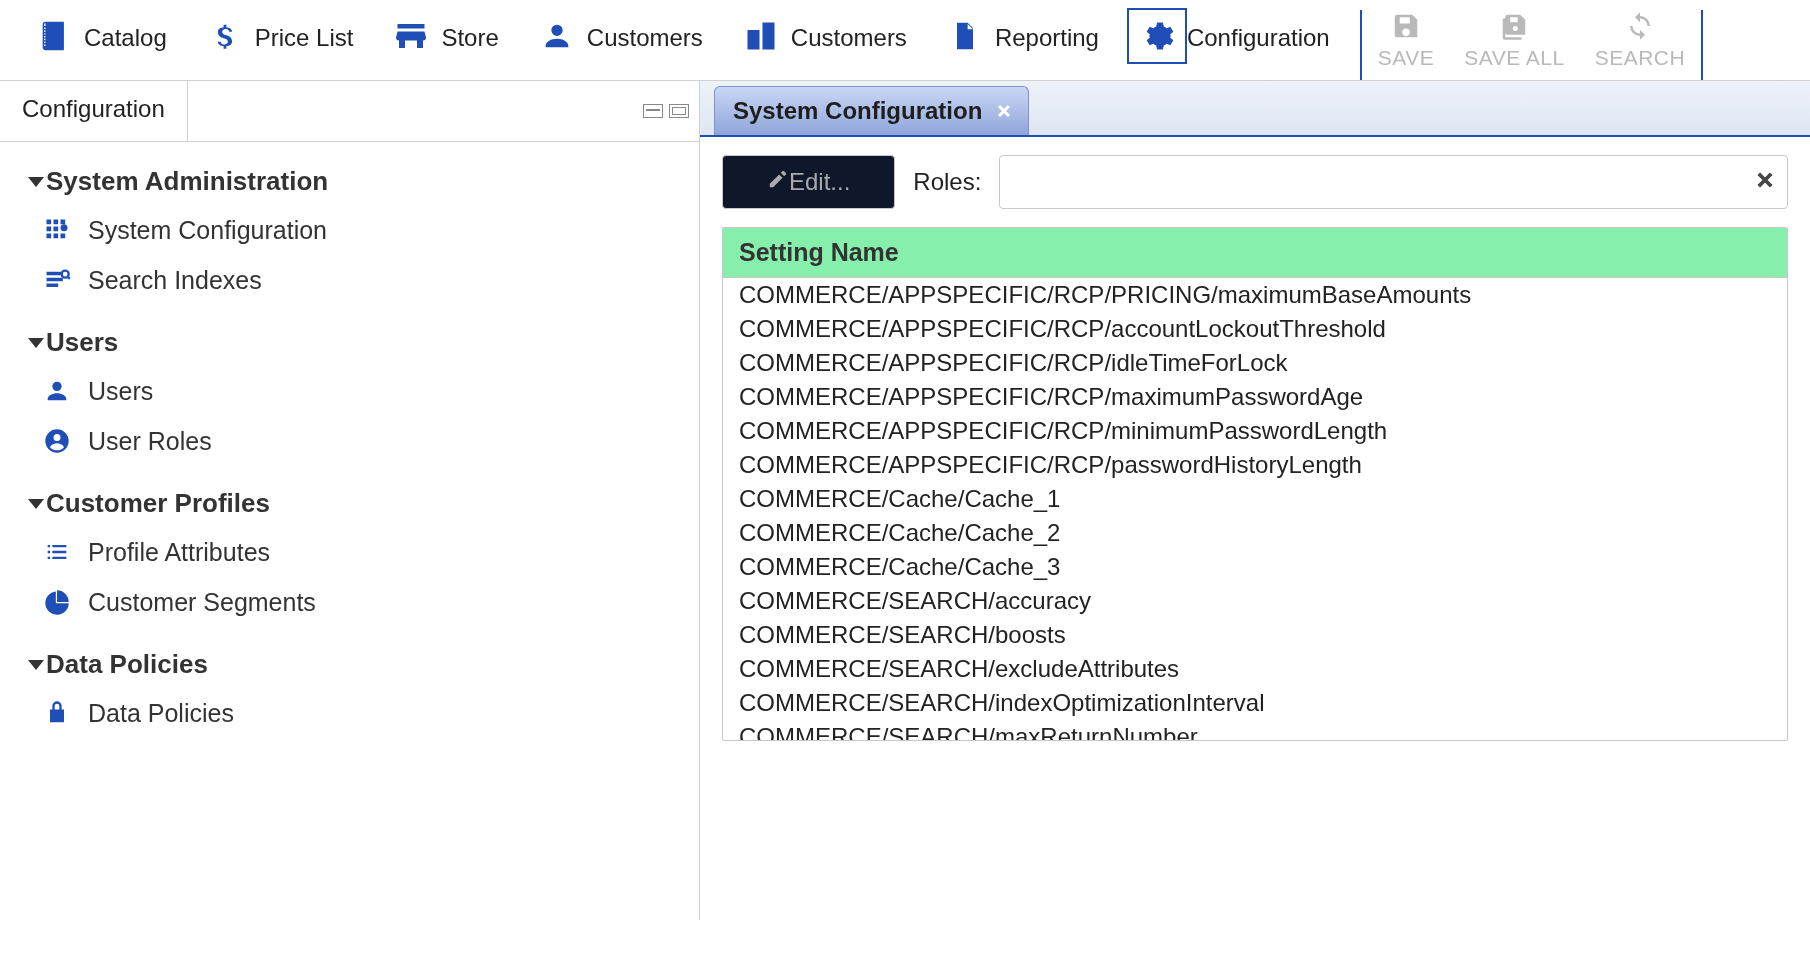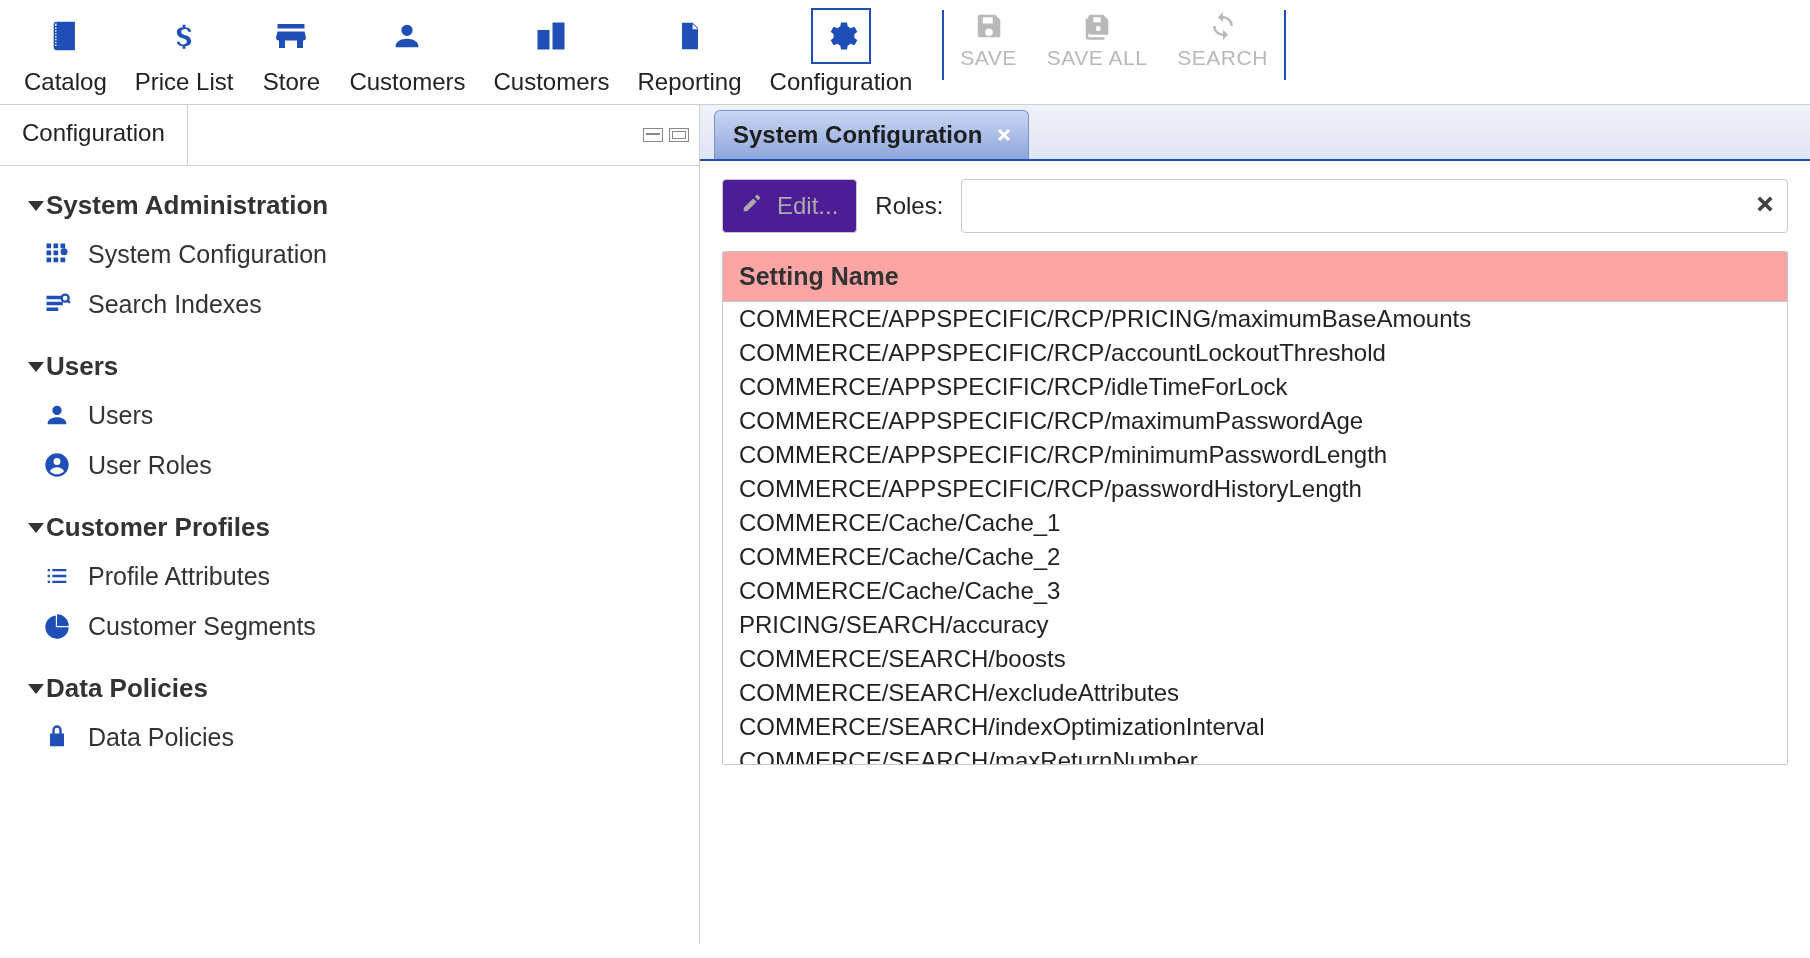--- a/index.html
+++ b/index.html
@@ -2,21 +2,21 @@
 <html><head>
 <meta charset="utf-8">
 <style>
   * { box-sizing: border-box; }
   html, body { margin:0; padding:0; font-family: "Helvetica Neue", Arial, sans-serif; color:#222; background:#fff; }
   body { width:1810px; height:958px; overflow:hidden; }
 
   
   .topbar { display:flex; align-items:flex-start; padding:6px 10px 0 10px; }
   .top-nav { display:flex; gap:0; }
-  .top-nav-item { display:flex; flex-direction:column; align-items:center; justify-content:flex-start; padding:2px 14px 8px 14px; cursor:pointer; }
+  .top-nav-item { display:flex; flex-direction:row; align-items:center; justify-content:flex-start; padding:2px 14px 8px 14px; cursor:pointer; }
   .top-nav-item .icon-wrap { width:60px; height:56px; display:flex; align-items:center; justify-content:center; }
   .top-nav-item.active .icon-wrap { border:2px solid #1F4FB6; }
   .top-nav-item .icon-wrap svg { fill:#1F4FB6; }
   .top-nav-item .label { font-size:24px; color:#222; margin-top:4px; }
 
   .divider-v { width:2px; background:#1F4FB6; height:70px; margin:0 16px; align-self:flex-start; margin-top:4px;}
 
   .actionbar { display:flex; align-items:flex-start; gap:30px; padding-top:2px;}
   .action-item { display:flex; flex-direction:column; align-items:center; cursor:default;}
   .action-item .icon-wrap { width:44px; height:36px; display:flex; align-items:center; justify-content:center; }
@@ -43,30 +43,30 @@
   .tree-item .item-icon svg { fill:#1F4FB6; }
 
   
   .right-pane { flex:1; display:flex; flex-direction:column; }
   .right-tabbar { display:flex; align-items:flex-end; background:linear-gradient(#eef2f8,#dfe6f4); border-bottom:2px solid #1F4FB6; padding-left:14px; padding-top:6px; height:56px;}
   .right-tab { background:linear-gradient(#c9d6f4,#8fa6da); border:1px solid #7e93c7; border-bottom:none; border-top-left-radius:6px; border-top-right-radius:6px; padding:10px 14px 10px 18px; display:flex; align-items:center; gap:12px; font-size:24px; font-weight:600; color:#1e1e1e; cursor:pointer;}
   .close-x { width:20px; height:20px; display:inline-flex; align-items:center; justify-content:center; cursor:pointer;}
   .close-x svg { stroke:#fff; stroke-width:3; }
 
   .right-toolbar { display:flex; align-items:center; gap:18px; padding:18px 22px;}
-  .edit-btn { display:flex; align-items:center; gap:14px; border:1px solid #c8c8c8; border-radius:4px; padding:12px 18px; font-size:24px; color:#aaa; cursor:default; background:#4c1d95;}
+  .edit-btn { display:flex; align-items:center; gap:0; border:1px solid #c8c8c8; border-radius:4px; padding:12px 44px; font-size:24px; color:#aaa; cursor:default; background:#0f172a;}
   .edit-btn svg { fill:#aaa; }
   .filter-label { font-size:24px; color:#222; }
   .filter-wrap { flex:1; display:flex; align-items:center; border:1px solid #c8c8c8; border-radius:4px; padding:0 8px 0 14px; height:54px;}
   .filter-wrap input { flex:1; border:none; outline:none; font-size:22px; height:100%; }
   .filter-wrap .clear { cursor:pointer; padding:4px;}
   .filter-wrap .clear svg { stroke:#444; stroke-width:3; }
 
   .grid { margin:0 22px; border:1px solid #c8c8c8; border-radius:2px; overflow:hidden;}
-  .grid-header { border-bottom:1px solid #c8c8c8; padding:10px 16px; font-size:25px; font-weight:700; color:#333; background:#fca5a5;}
+  .grid-header { border-bottom:1px solid #c8c8c8; padding:10px 16px; font-size:25px; font-weight:700; color:#333; background:#86efac;}
   .grid-body { max-height:566px; overflow:hidden;}
   .grid-row { padding:3px 16px; font-size:24px; color:#222; white-space:nowrap; overflow:hidden; }
   .grid-row:last-child { margin-bottom:-14px;} 
 </style>
 </head>
 <body>
 
 <div class="topbar">
   <div class="top-nav">
 
@@ -314,21 +314,21 @@
       <div class="grid-body">
         <div class="grid-row">COMMERCE/APPSPECIFIC/RCP/PRICING/maximumBaseAmounts</div>
         <div class="grid-row">COMMERCE/APPSPECIFIC/RCP/accountLockoutThreshold</div>
         <div class="grid-row">COMMERCE/APPSPECIFIC/RCP/idleTimeForLock</div>
         <div class="grid-row">COMMERCE/APPSPECIFIC/RCP/maximumPasswordAge</div>
         <div class="grid-row">COMMERCE/APPSPECIFIC/RCP/minimumPasswordLength</div>
         <div class="grid-row">COMMERCE/APPSPECIFIC/RCP/passwordHistoryLength</div>
         <div class="grid-row">COMMERCE/Cache/Cache_1</div>
         <div class="grid-row">COMMERCE/Cache/Cache_2</div>
         <div class="grid-row">COMMERCE/Cache/Cache_3</div>
-        <div class="grid-row">PRICING/SEARCH/accuracy</div>
+        <div class="grid-row">COMMERCE/SEARCH/accuracy</div>
         <div class="grid-row">COMMERCE/SEARCH/boosts</div>
         <div class="grid-row">COMMERCE/SEARCH/excludeAttributes</div>
         <div class="grid-row">COMMERCE/SEARCH/indexOptimizationInterval</div>
         <div class="grid-row">COMMERCE/SEARCH/maxReturnNumber</div>
       </div>
     </div>
   </div>
 </div>
 
 </body></html>

